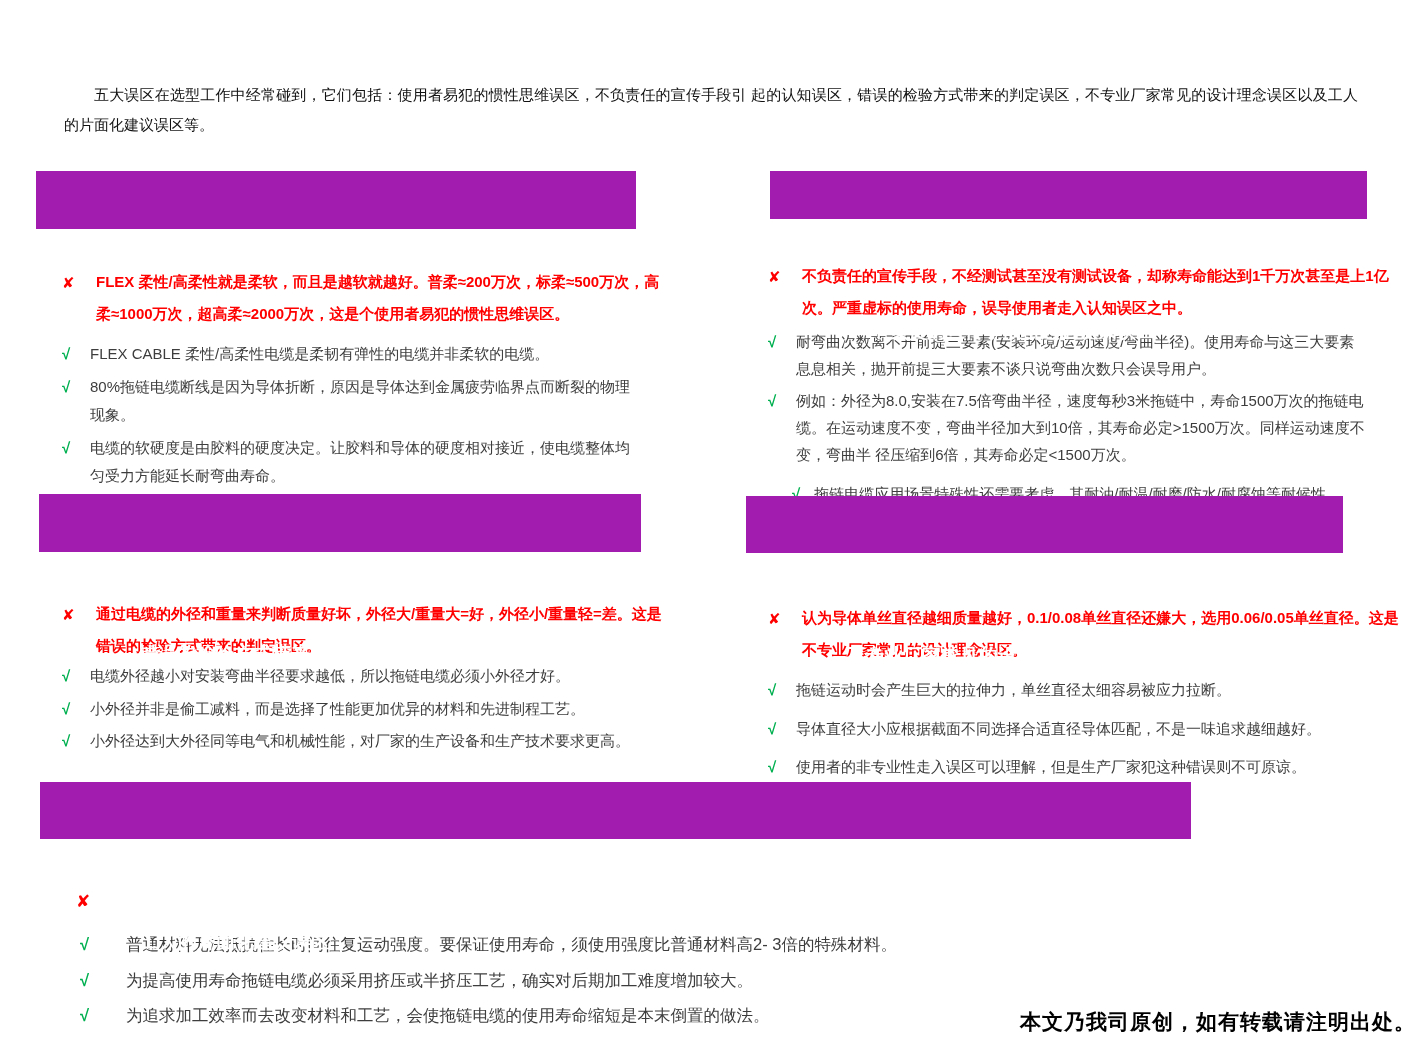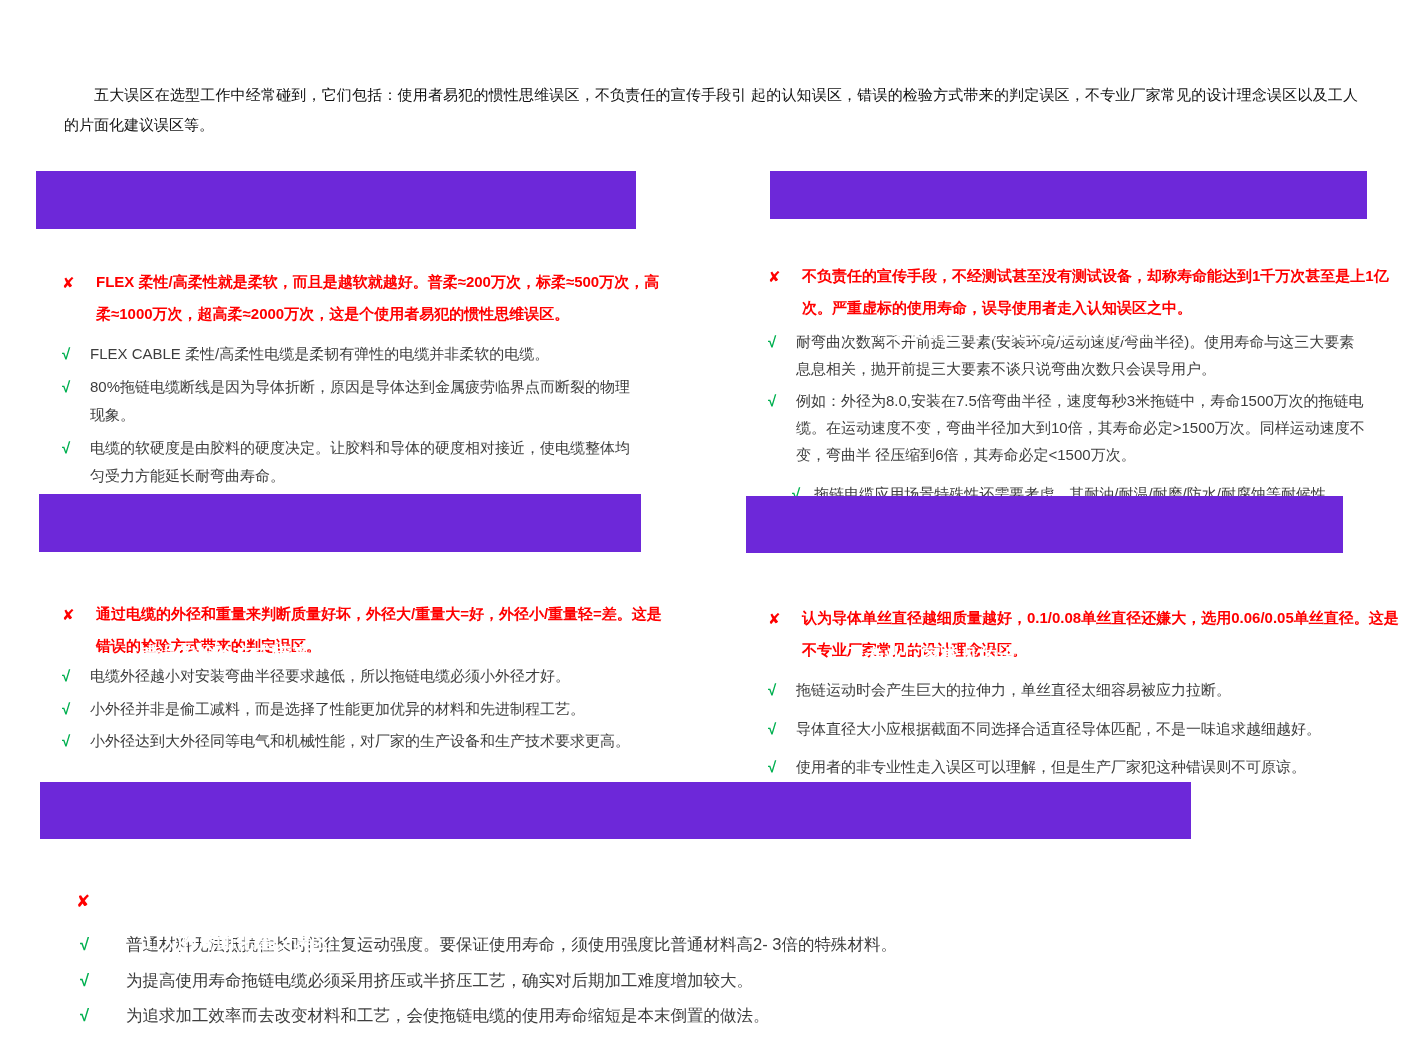--- a/index.html
+++ b/index.html
@@ -11,21 +11,21 @@
     position:absolute; top:12px; left:0; right:0; text-align:center;
     font-family:"DejaVu Serif","Liberation Serif",serif;
     font-size:36px; font-weight:bold; color:#000; letter-spacing:3px;
   }
   #intro {
     position:absolute; top:80px; left:64px; width:1294px;
     font-size:15px; line-height:2.0; color:#111;
     text-indent:2em; text-align:justify; white-space:pre-wrap;
   }
   .sec-hdr {
-    position:absolute; background:#6d28d9; color:#ffffff;
+    position:absolute; background:#a21caf; color:#ffffff;
     font-weight:bold; font-size:19px; line-height:1.45;
     box-sizing:border-box; padding:8px 10px 0 22px; white-space:pre-wrap;
     z-index:2;
   }
   #hdr1 { left:36px;  top:171px; width:600px;  height:58px; }
   #hdr2 { left:746px; top:171px; width:597px;  height:48px;margin-left:24px; }
   #hdr3 { left:39px;  top:494px; width:602px;  height:58px; }
   #hdr4 { left:746px; top:496px; width:597px;  height:57px; }
   #hdr5 { left:40px;  top:782px; width:1151px; height:57px; }
   .hl2 { padding-left:78px; }
@@ -174,14 +174,15 @@
     <div class="item">
       <span class="mark">√</span>
       <span class="txt">为提高使用寿命拖链电缆必须采用挤压或半挤压工艺，确实对后期加工难度增加较大。</span>
     </div>
     <div class="item">
       <span class="mark">√</span>
       <span class="txt">为追求加工效率而去改变材料和工艺，会使拖链电缆的使用寿命缩短是本末倒置的做法。</span>
     </div>
   </div>
 
+  <div id="footer">本文乃我司原创，如有转载请注明出处。</div>
 
 </div>
 
 </body></html>

